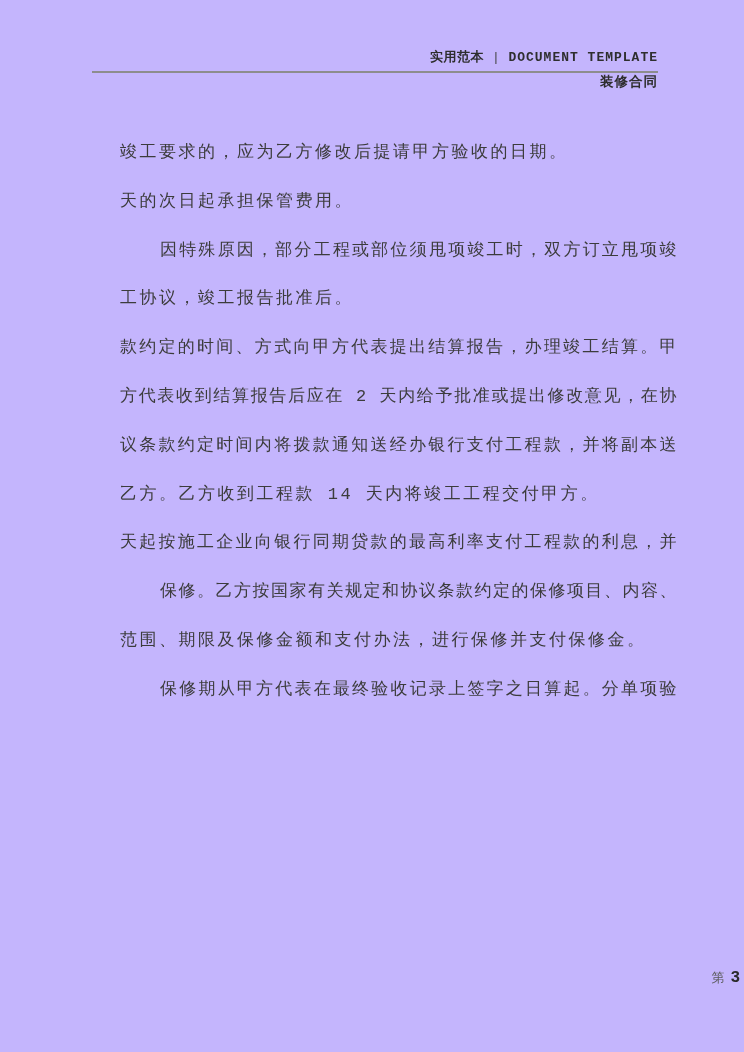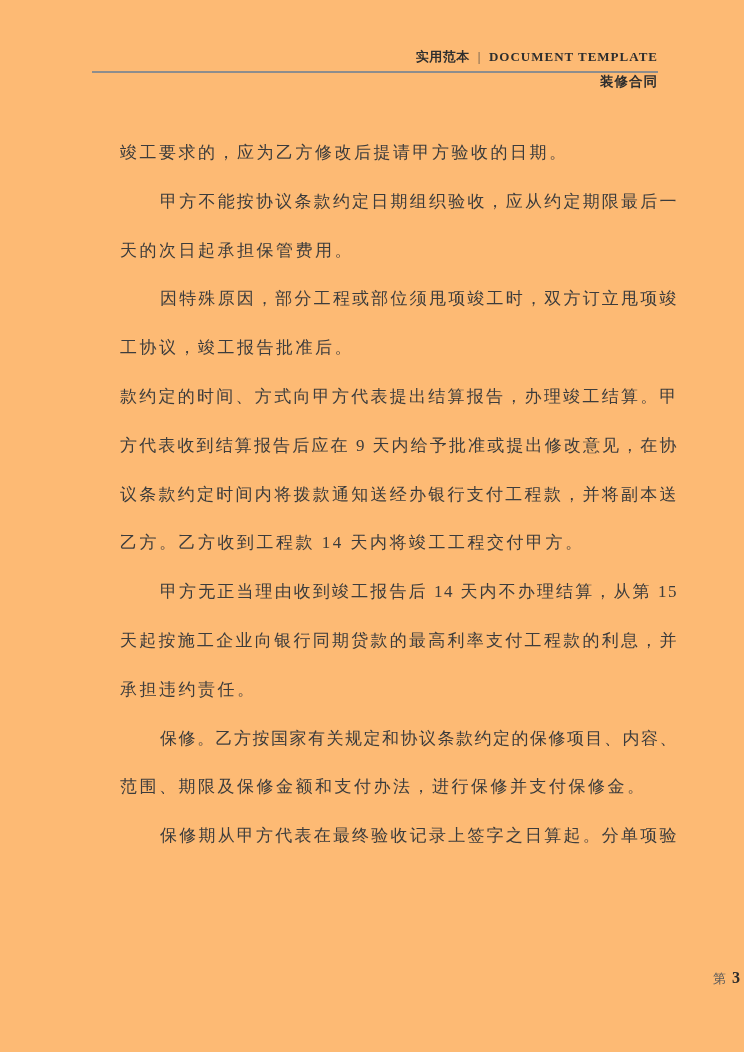--- a/index.html
+++ b/index.html
@@ -4,23 +4,23 @@
 <style>
   html, body {
     margin: 0;
     padding: 0;
     background: #ffffff;
   }
   .page {
     position: relative;
     width: 744px;
     height: 1052px;
-    background: #fdba74;
+    background: #c4b5fd;
     overflow: hidden;
-    font-family: Liberation Serif, serif;
+    font-family: Liberation Mono, monospace;
     color: #3c3c3c;
   }
   
   .header {
     position: absolute;
     top: 48px;
     left: 92px;
     width: 566px;
     text-align: right;
     color: #2e2e2e;
@@ -101,31 +101,28 @@
   <header class="header">
     <div class="header-top">
       <span class="brand-cn">实用范本</span><span class="divider">|</span><span class="brand-en">DOCUMENT TEMPLATE</span>
     </div>
     <div class="header-rule"></div>
     <div class="header-title">装修合同</div>
   </header>
 
   <main class="doc-body">
       <div class="line">竣工要求的，应为乙方修改后提请甲方验收的日期。</div>
-      <div class="line indent fill">甲方不能按协议条款约定日期组织验收，应从约定期限最后一</div>
       <div class="line">天的次日起承担保管费用。</div>
       <div class="line indent fill">因特殊原因，部分工程或部位须甩项竣工时，双方订立甩项竣</div>
       <div class="line">工协议，竣工报告批准后。</div>
       <div class="line fill">款约定的时间、方式向甲方代表提出结算报告，办理竣工结算。甲</div>
-      <div class="line fill">方代表收到结算报告后应在 9 天内给予批准或提出修改意见，在协</div>
+      <div class="line fill">方代表收到结算报告后应在 2 天内给予批准或提出修改意见，在协</div>
       <div class="line fill">议条款约定时间内将拨款通知送经办银行支付工程款，并将副本送</div>
       <div class="line">乙方。乙方收到工程款 14 天内将竣工工程交付甲方。</div>
-      <div class="line indent fill">甲方无正当理由收到竣工报告后 14 天内不办理结算，从第 15</div>
       <div class="line fill">天起按施工企业向银行同期贷款的最高利率支付工程款的利息，并</div>
-      <div class="line">承担违约责任。</div>
       <div class="line indent fill">保修。乙方按国家有关规定和协议条款约定的保修项目、内容、</div>
       <div class="line">范围、期限及保修金额和支付办法，进行保修并支付保修金。</div>
       <div class="line indent fill">保修期从甲方代表在最终验收记录上签字之日算起。分单项验</div>
     </main>
 
   <footer class="footer">
     <span>第</span><span class="pagenum">3</span><span>页</span>
   </footer>
 
 </div>

